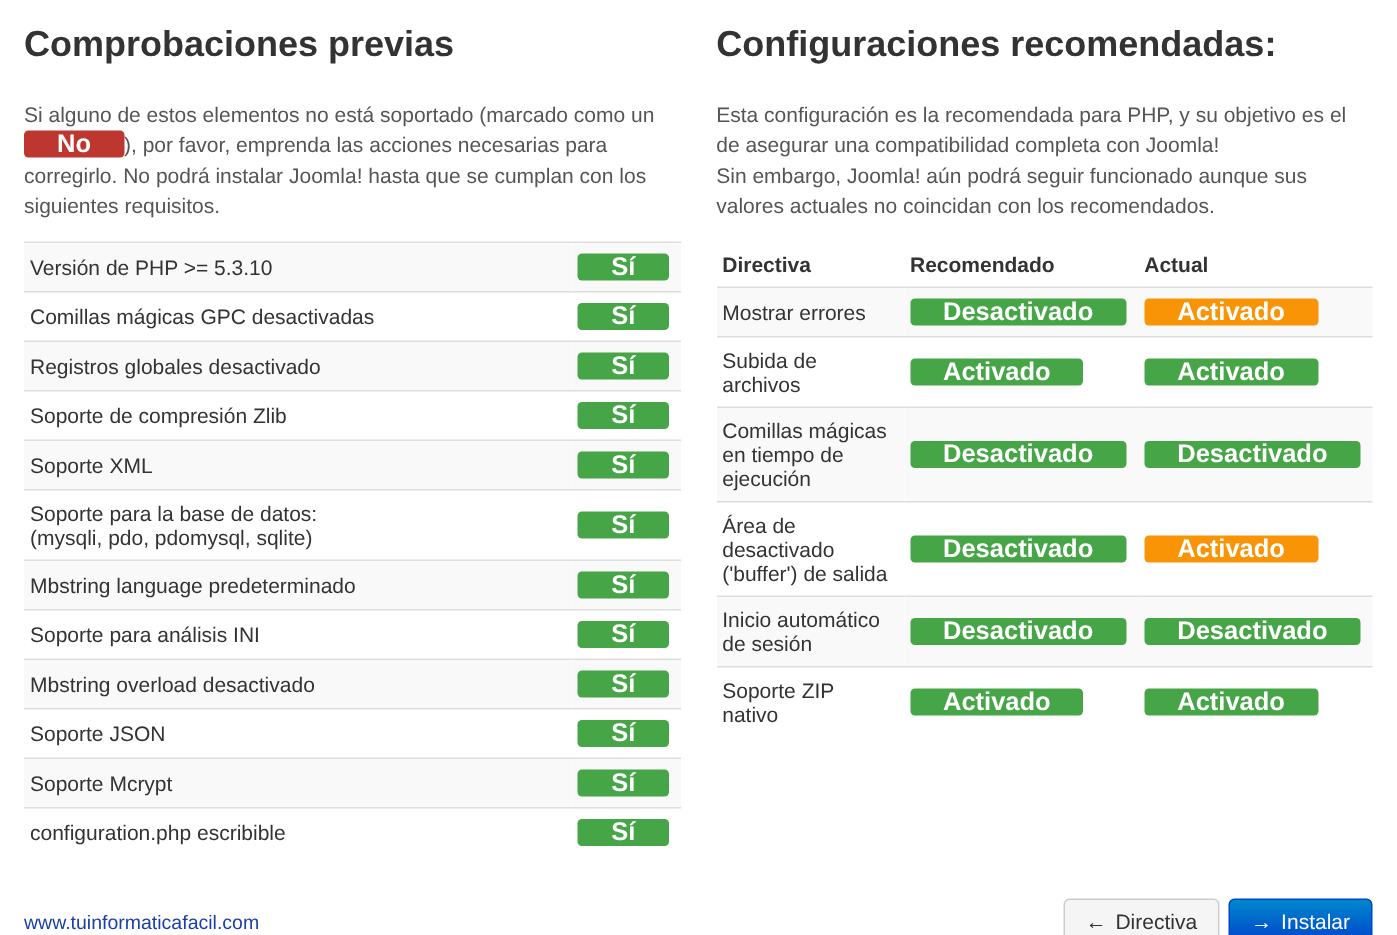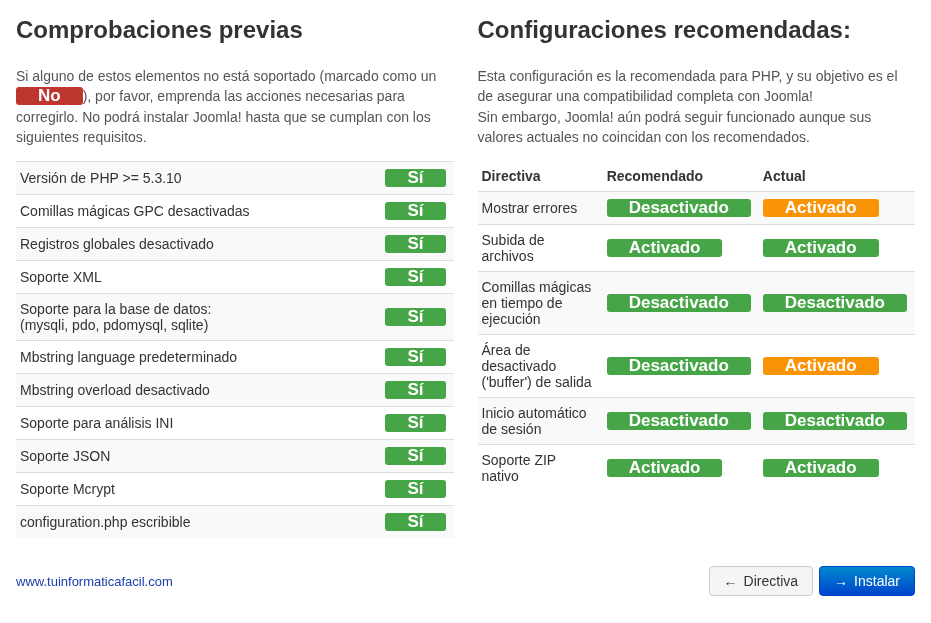--- a/index.html
+++ b/index.html
@@ -105,37 +105,41 @@
           </tr>
           <tr>
             <td>Comillas mágicas GPC desactivadas</td>
             <td class="status-col"><span class="badge badge-green">Sí</span></td>
           </tr>
           <tr>
             <td>Registros globales desactivado</td>
             <td class="status-col"><span class="badge badge-green">Sí</span></td>
           </tr>
           <tr>
+            <td>Soporte de compresión Zlib</td>
+            <td class="status-col"><span class="badge badge-green">Sí</span></td>
+          </tr>
+          <tr>
             <td>Soporte XML</td>
             <td class="status-col"><span class="badge badge-green">Sí</span></td>
           </tr>
           <tr>
             <td>Soporte para la base de datos:<br><span>(mysqli, pdo, pdomysql, sqlite)</span></td>
             <td class="status-col"><span class="badge badge-green">Sí</span></td>
           </tr>
           <tr>
             <td>Mbstring language predeterminado</td>
             <td class="status-col"><span class="badge badge-green">Sí</span></td>
           </tr>
           <tr>
+            <td>Soporte para análisis INI</td>
+            <td class="status-col"><span class="badge badge-green">Sí</span></td>
+          </tr>
+          <tr>
             <td>Mbstring overload desactivado</td>
-            <td class="status-col"><span class="badge badge-green">Sí</span></td>
-          </tr>
-          <tr>
-            <td>Soporte para análisis INI</td>
             <td class="status-col"><span class="badge badge-green">Sí</span></td>
           </tr>
           <tr>
             <td>Soporte JSON</td>
             <td class="status-col"><span class="badge badge-green">Sí</span></td>
           </tr>
           <tr>
             <td>Soporte Mcrypt</td>
             <td class="status-col"><span class="badge badge-green">Sí</span></td>
           </tr>

